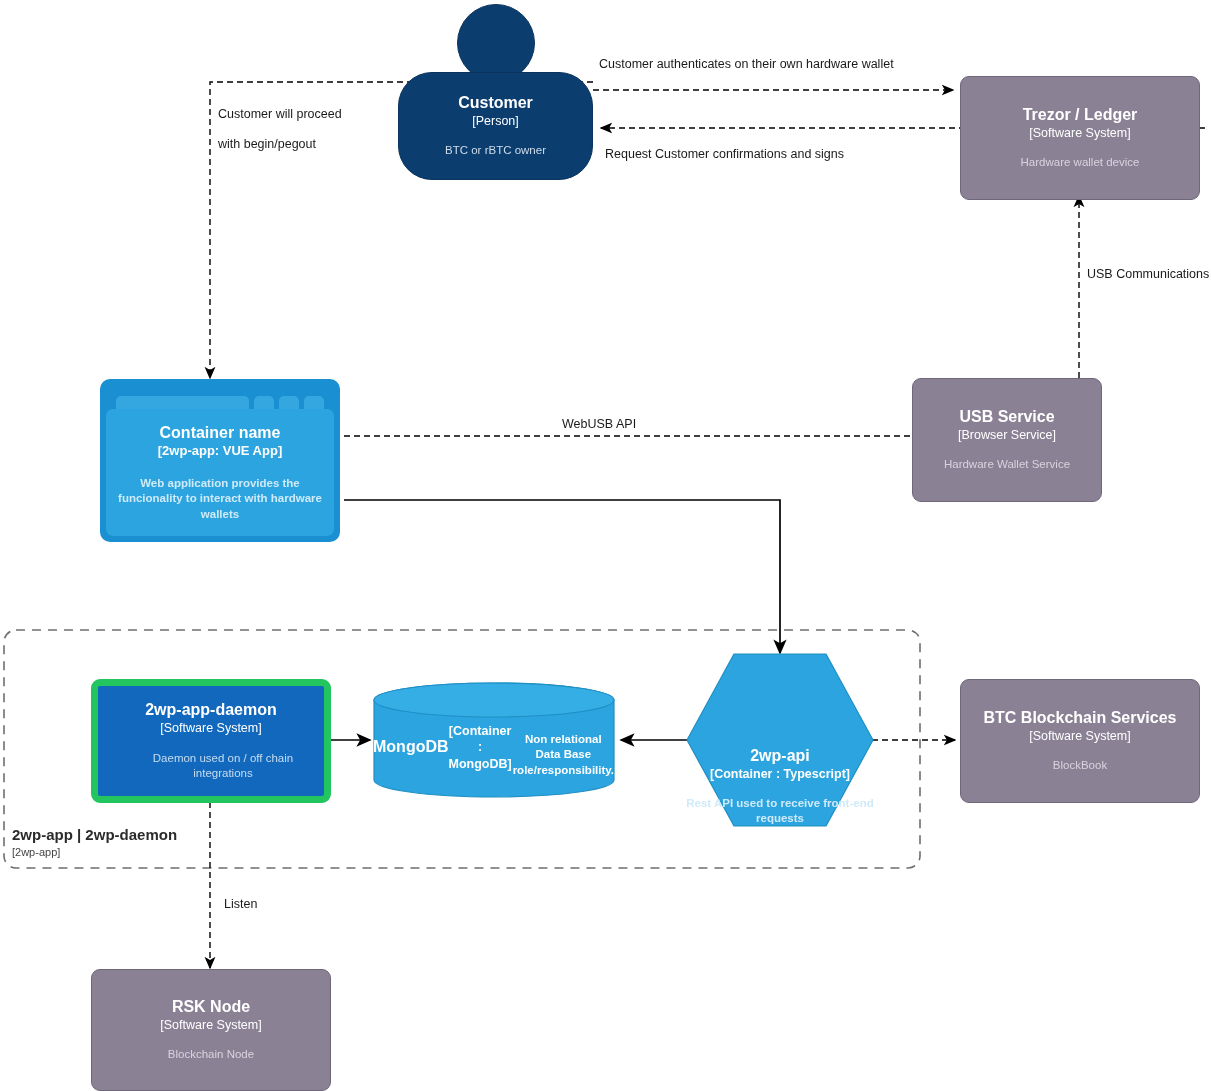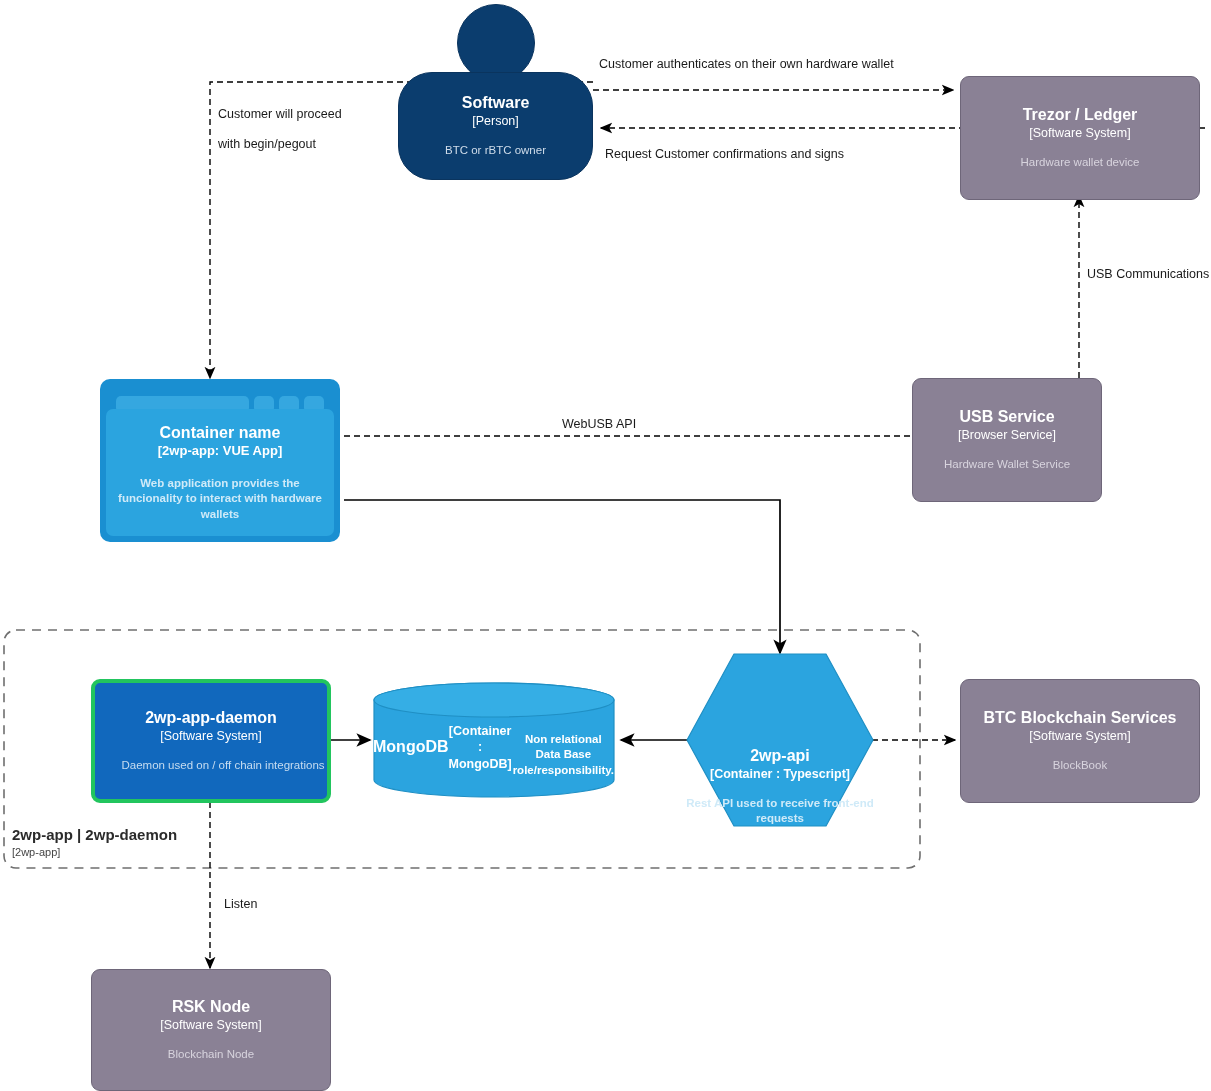--- a/index.html
+++ b/index.html
@@ -58,21 +58,21 @@
   
   .ext-box {
     background: #8a8195;
     border: 1px solid #6e6679;
     border-radius: 9px;
   }
 
   
   .sys-box {
     background: #1168bd;
-    border: 4px solid #22c55e;
+    border: 7px solid #22c55e;
     border-radius: 9px;
     align-items: center;
   }
   .sys-box .n-desc { color: #c6dcf0; margin-left: 24px; }
 
   
   .person-head {
     position: absolute;
     background: #0b3d6e;
     border: 1px solid #0a345e;
@@ -231,21 +231,21 @@
 
     <path d="M718,740 L621,740" fill="none" stroke="#000000" stroke-width="1.7" marker-end="url(#arrowFull)"></path>
 
     <path d="M872,740 L955,740" fill="none" stroke="#000000" stroke-width="1.4" stroke-dasharray="6,4" marker-end="url(#arrowFull)"></path>
 
     <path d="M210,802 L210,968" fill="none" stroke="#000000" stroke-width="1.4" stroke-dasharray="6,4" marker-end="url(#arrowFull)"></path>
   </svg>
 
   <div class="person-head" style="left:457px; top:4px; width:76px; height:76px;"></div>
   <div class="person-body node" style="left:398px; top:72px; width:195px; height:108px;">
-    <div class="n-title">Software</div>
+    <div class="n-title">Customer</div>
     <div class="n-tech">[Person]</div>
     <div class="n-desc">BTC or rBTC owner</div>
   </div>
 
   <div class="node ext-box" style="left:960px; top:76px; width:240px; height:124px;">
     <div class="n-title">Trezor / Ledger</div>
     <div class="n-tech">[Software System]</div>
     <div class="n-desc">Hardware wallet device</div>
   </div>
 

